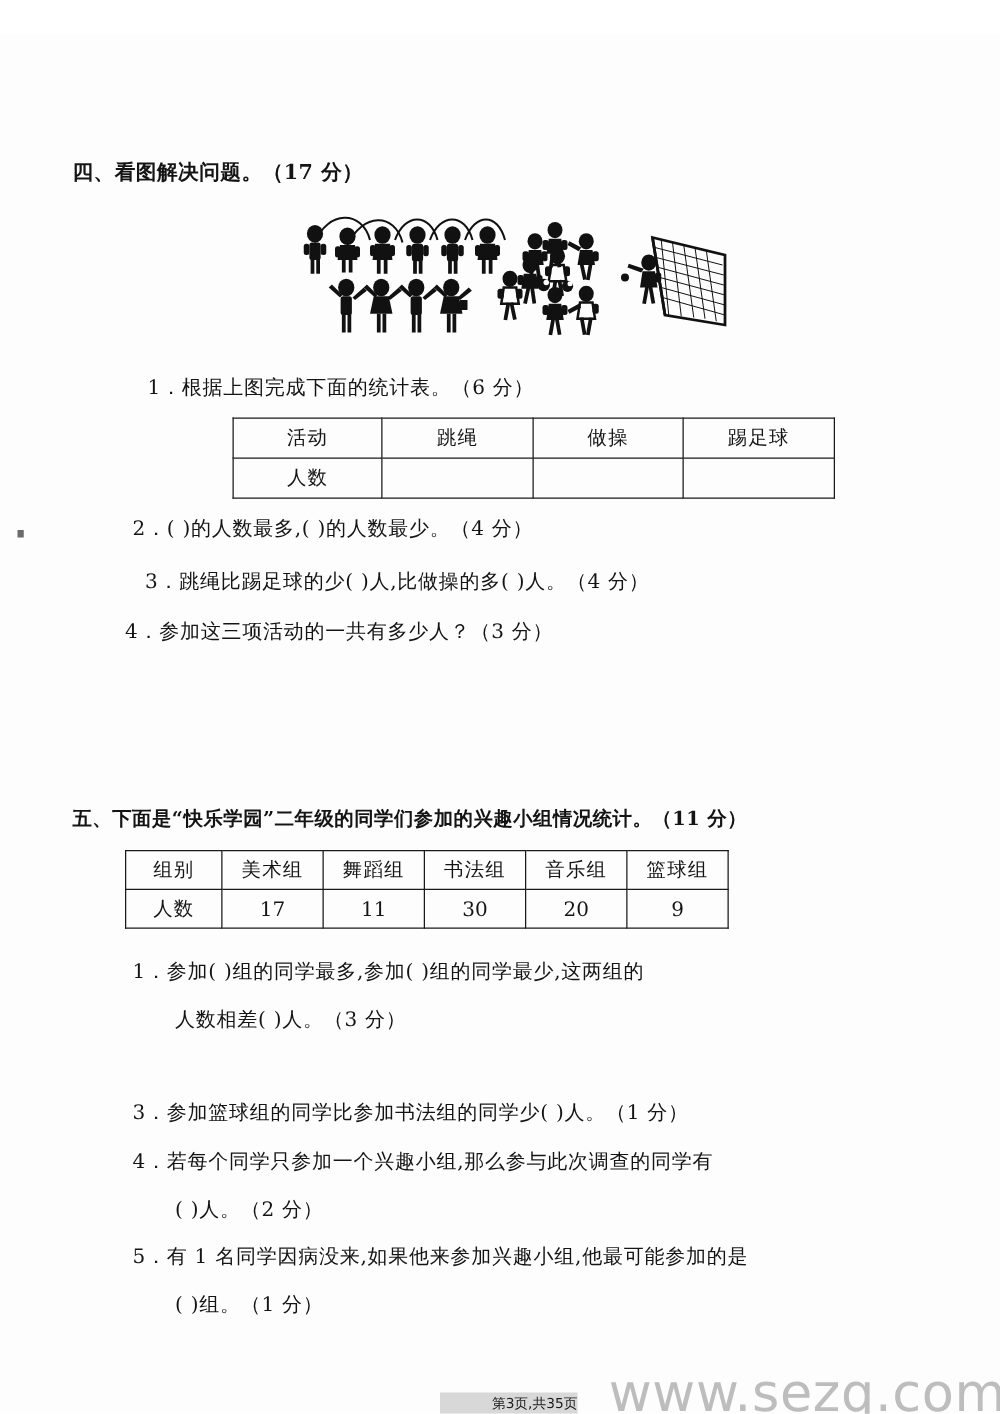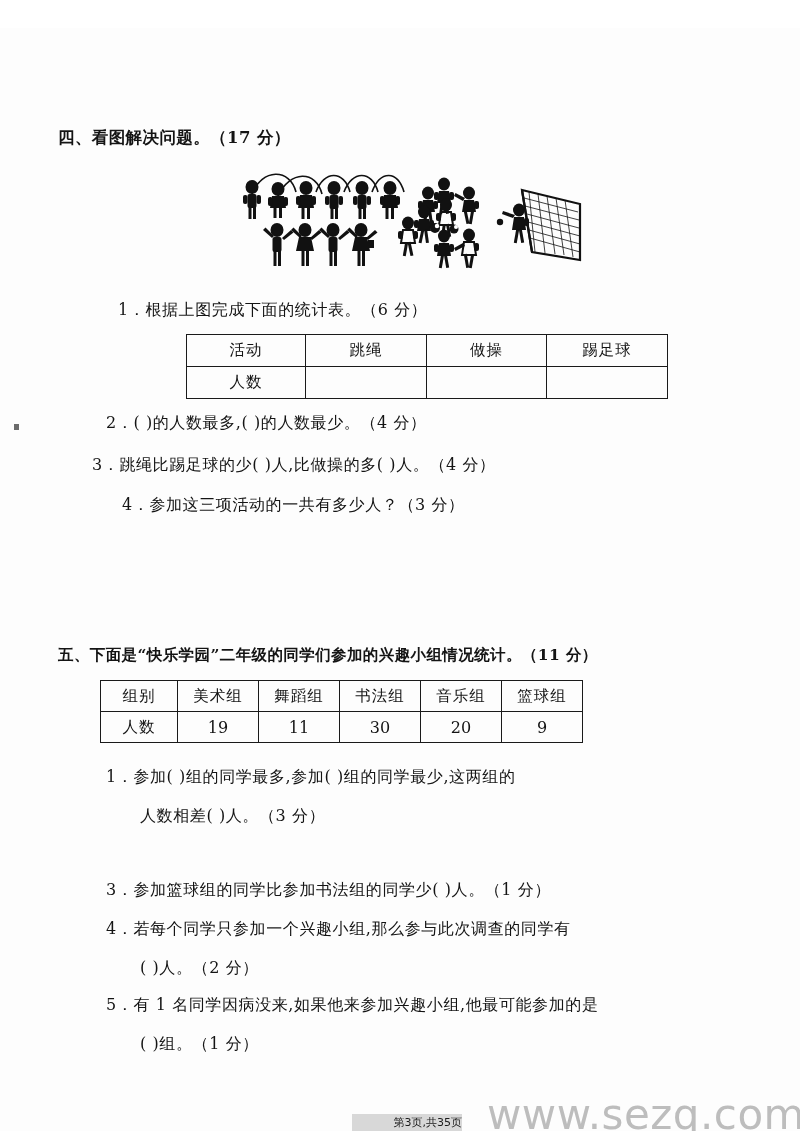--- a/index.html
+++ b/index.html
@@ -328,39 +328,39 @@
       <td>人数</td>
       <td></td>
       <td></td>
       <td></td>
     </tr>
   </tbody>
     </table>
 
   <div class="q-line" style="left:106px; top:385px;">2．(              )的人数最多,(              )的人数最少。（4 分）</div>
 
-  <div class="q-line" style="left:92px; top:427px;">3．跳绳比踢足球的少(        )人,比做操的多(        )人。（4 分）</div>
-
-  <div class="q-line" style="left:122px; top:467px;">4．参加这三项活动的一共有多少人？（3 分）</div>
+  <div class="q-line" style="left:116px; top:427px;">3．跳绳比踢足球的少(        )人,比做操的多(        )人。（4 分）</div>
+
+  <div class="q-line" style="left:100px; top:467px;">4．参加这三项活动的一共有多少人？（3 分）</div>
 
   <div class="q-head" style="left:58px; top:617px; font-size:15.5px;">五、下面是“快乐学园”二年级的同学们参加的兴趣小组情况统计。（11 分）</div>
 
   <table class="tbl tbl-groups">
     <tbody>
         <tr>
       <td style="width:76px;">组别</td>
       <td style="width:80px;">美术组</td>
       <td style="width:80px;">舞蹈组</td>
       <td style="width:80px;">书法组</td>
       <td style="width:80px;">音乐组</td>
       <td style="width:80px;">篮球组</td>
     </tr>
     <tr>
       <td>人数</td>
-      <td class="val">19</td>
+      <td class="val">17</td>
       <td class="val">11</td>
       <td class="val">30</td>
       <td class="val">20</td>
       <td class="val">9</td>
     </tr>
   </tbody>
     </table>
 
   <div class="q-line" style="left:106px; top:739px;">1．参加(            )组的同学最多,参加(            )组的同学最少,这两组的</div>
   <div class="q-line" style="left:140px; top:778px;">人数相差(        )人。（3 分）</div>

